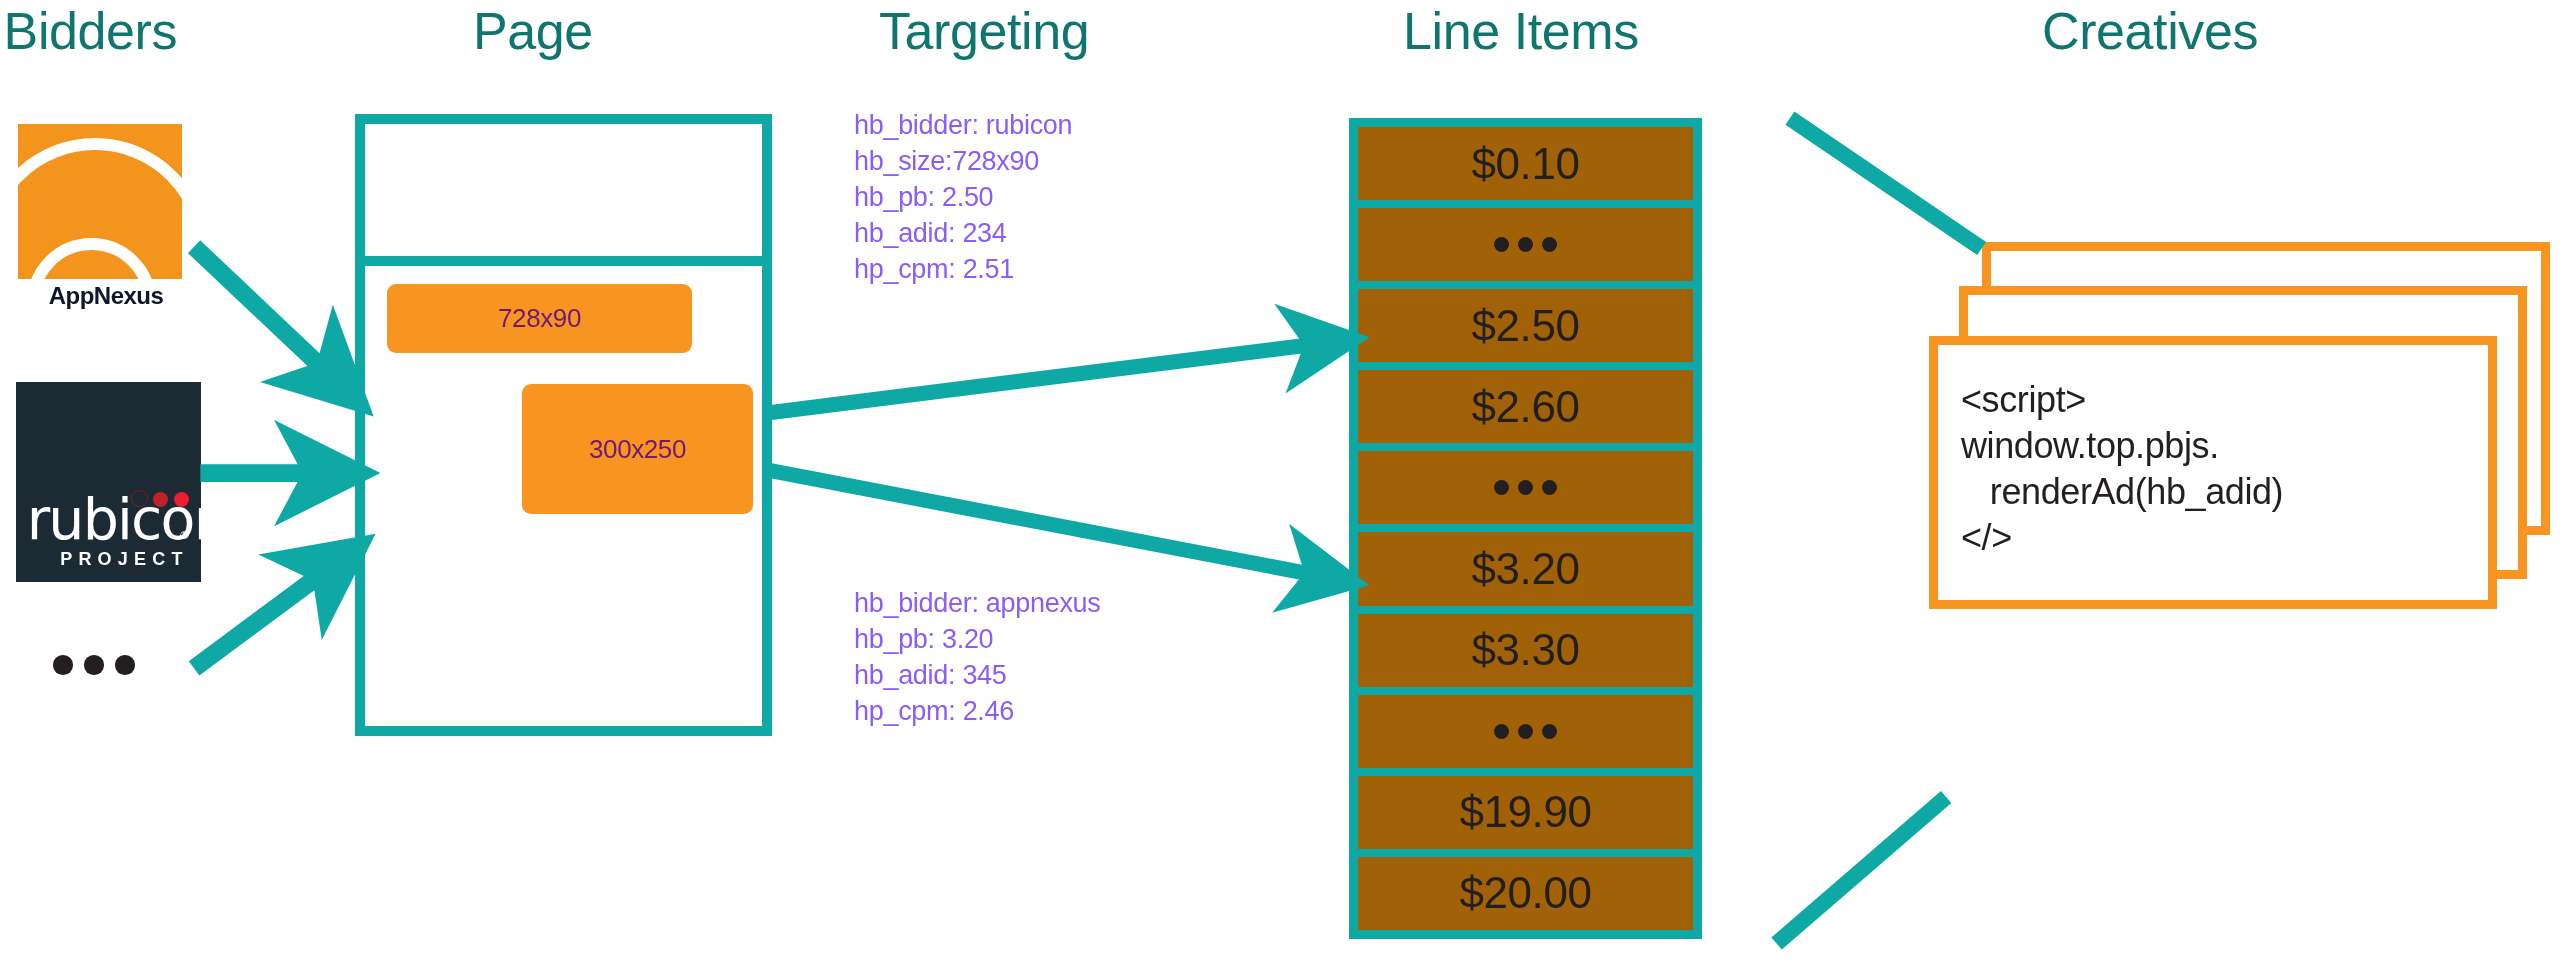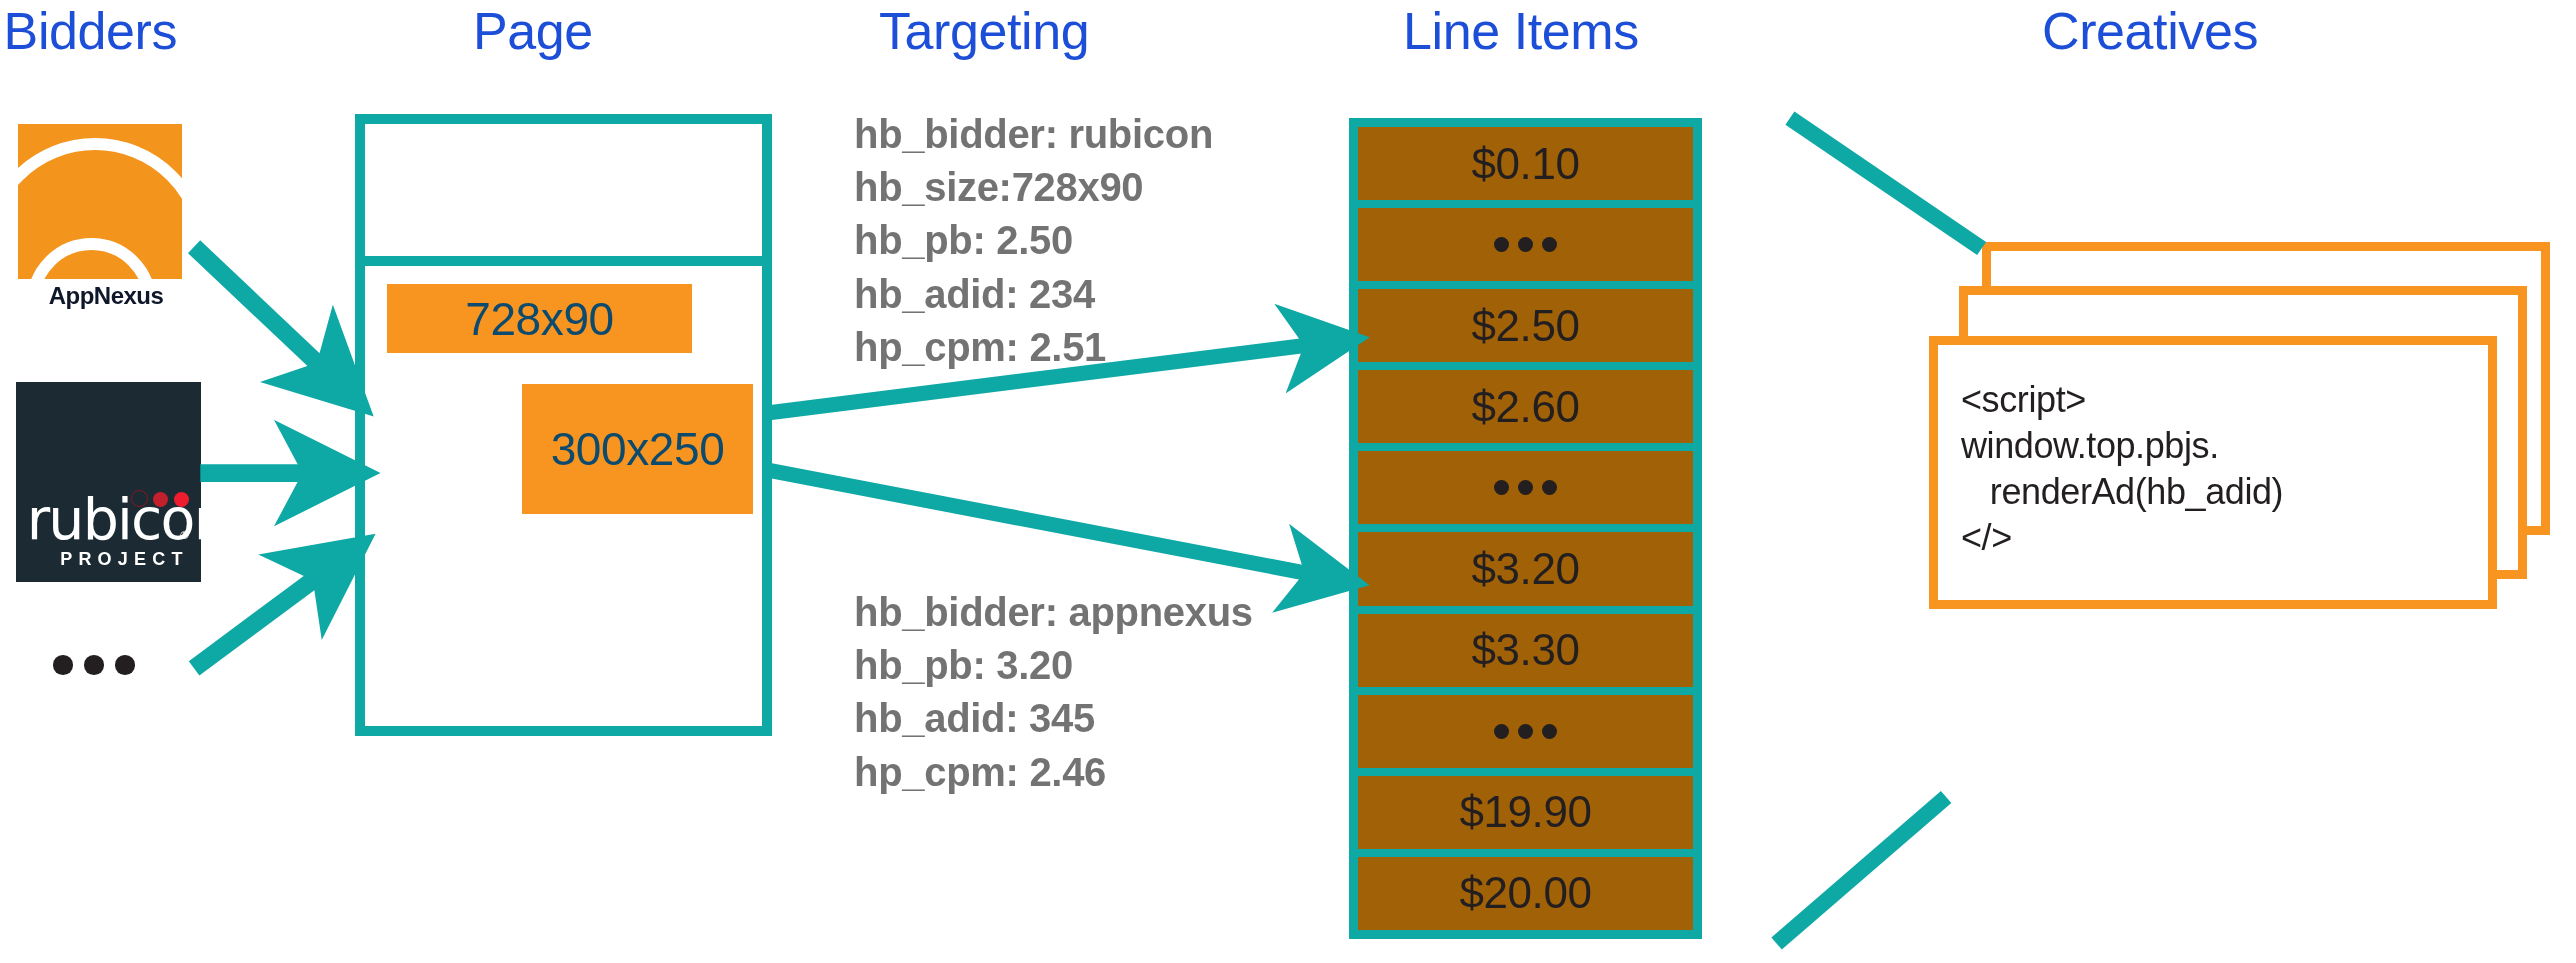--- a/index.html
+++ b/index.html
@@ -19,21 +19,21 @@
     background: #ffffff;
   }
   .abs { position: absolute; }
 
   
   .col-header {
     position: absolute;
     font-size: 52px;
     font-weight: 400;
     letter-spacing: -0.4px;
-    color: #1d4ed8;
+    color: #0f766e;
     white-space: nowrap;
     line-height: 1;
   }
 
   
   .appnexus-logo {
     position: absolute;
     left: 18px;
     top: 124px;
     width: 164px;
@@ -132,37 +132,38 @@
     position: absolute;
     left: 355px;
     top: 256px;
     width: 417px;
     height: 9.8px;
     background: #0ea8a5;
   }
   .ad-slot {
     position: absolute;
     background: #f79520;
-    color: #0c4a6e;
+    color: #701a75;
     display: flex;
     align-items: center;
     justify-content: center;
-    font-size: 46px;
+    font-size: 26px;
     letter-spacing: -0.4px;
+    border-radius: 9px;
   }
   .ad-728 { left: 387px; top: 284px; width: 305px; height: 69px; }
   .ad-300 { left: 494px; top: 384px; width: 231px; height: 130px; margin-left: 28px; }
 
   
   .targeting-block {
     position: absolute;
-    font-size: 40px;
-    font-weight: bold;
+    font-size: 27px;
+    font-weight: normal;
     line-height: 1.33;
-    color: #737373;
+    color: #8b5cf6;
     letter-spacing: -0.3px;
     white-space: nowrap;
   }
   .targeting-block div { white-space: nowrap; }
 
   
   .lineitems {
     position: absolute;
     left: 1349px;
     top: 118px;

